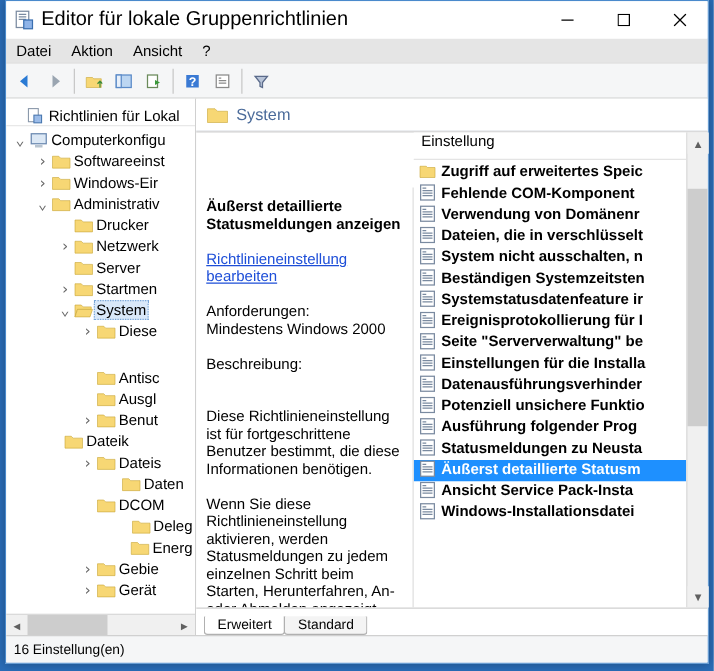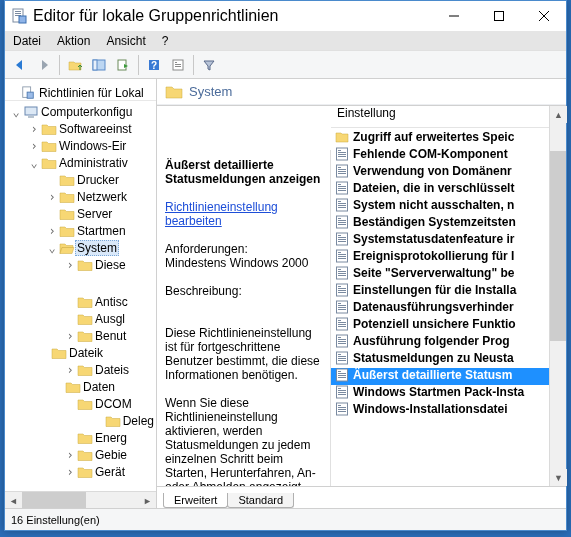--- a/index.html
+++ b/index.html
@@ -260,42 +260,42 @@
               </svg>
               <span class="lbl">Dateik</span>
             </li>
             <li class="row" style="padding-left: 58px;">
               <span class="exp">›</span>
               <svg class="icn" viewBox="0 0 16 14">
                 <path class="folder-y" d="M1 3h5l1.5 1.5H15v8H1z"></path>
               </svg>
               <span class="lbl">Dateis</span>
             </li>
-            <li class="row" style="padding-left: 46px;">
+            <li class="row" style="padding-left: 58px; margin-left: 20px;">
               <span class="exp"></span>
               <svg class="icn" viewBox="0 0 16 14">
                 <path class="folder-y" d="M1 3h5l1.5 1.5H15v8H1z"></path>
               </svg>
               <span class="lbl">Daten</span>
             </li>
             <li class="row" style="padding-left: 58px;">
               <span class="exp"></span>
               <svg class="icn" viewBox="0 0 16 14">
                 <path class="folder-y" d="M1 3h5l1.5 1.5H15v8H1z"></path>
               </svg>
               <span class="lbl">DCOM</span>
             </li>
             <li class="row" style="padding-left: 92px;">
               <span class="exp"></span>
               <svg class="icn" viewBox="0 0 16 14">
                 <path class="folder-y" d="M1 3h5l1.5 1.5H15v8H1z"></path>
               </svg>
               <span class="lbl">Deleg</span>
             </li>
-            <li class="row" style="padding-left: 58px;">
+            <li class="row" style="padding-left: 58px; justify-content: flex-end;">
               <span class="exp"></span>
               <svg class="icn" viewBox="0 0 16 14">
                 <path class="folder-y" d="M1 3h5l1.5 1.5H15v8H1z"></path>
               </svg>
               <span class="lbl">Energ</span>
             </li>
             <li class="row" style="padding-left: 58px;">
               <span class="exp">›</span>
               <svg class="icn" viewBox="0 0 16 14">
                 <path class="folder-y" d="M1 3h5l1.5 1.5H15v8H1z"></path>
@@ -496,21 +496,21 @@
                   <span>Äußerst detaillierte Statusm</span>
                 </div>
                 <div class="lrow">
                   <svg class="picn" viewBox="0 0 14 14">
                     <rect x="1.5" y="1" width="11" height="12" fill="#fff" stroke="#7a8aa0"></rect>
                     <rect x="3" y="3" width="3" height="1" fill="#7a8aa0"></rect>
                     <rect x="3" y="5" width="8" height="1" fill="#7a8aa0"></rect>
                     <rect x="3" y="7" width="8" height="1" fill="#7a8aa0"></rect>
                     <rect x="3" y="9" width="8" height="1" fill="#7a8aa0"></rect>
                   </svg>
-                  <span>Windows Startmen Pack-Insta</span>
+                  <span>Ansicht Service Pack-Insta</span>
                 </div>
                 <div class="lrow">
                   <svg class="picn" viewBox="0 0 14 14">
                     <rect x="1.5" y="1" width="11" height="12" fill="#fff" stroke="#7a8aa0"></rect>
                     <rect x="3" y="3" width="3" height="1" fill="#7a8aa0"></rect>
                     <rect x="3" y="5" width="8" height="1" fill="#7a8aa0"></rect>
                     <rect x="3" y="7" width="8" height="1" fill="#7a8aa0"></rect>
                     <rect x="3" y="9" width="8" height="1" fill="#7a8aa0"></rect>
                   </svg>
                   <span>Windows-Installationsdatei</span>

